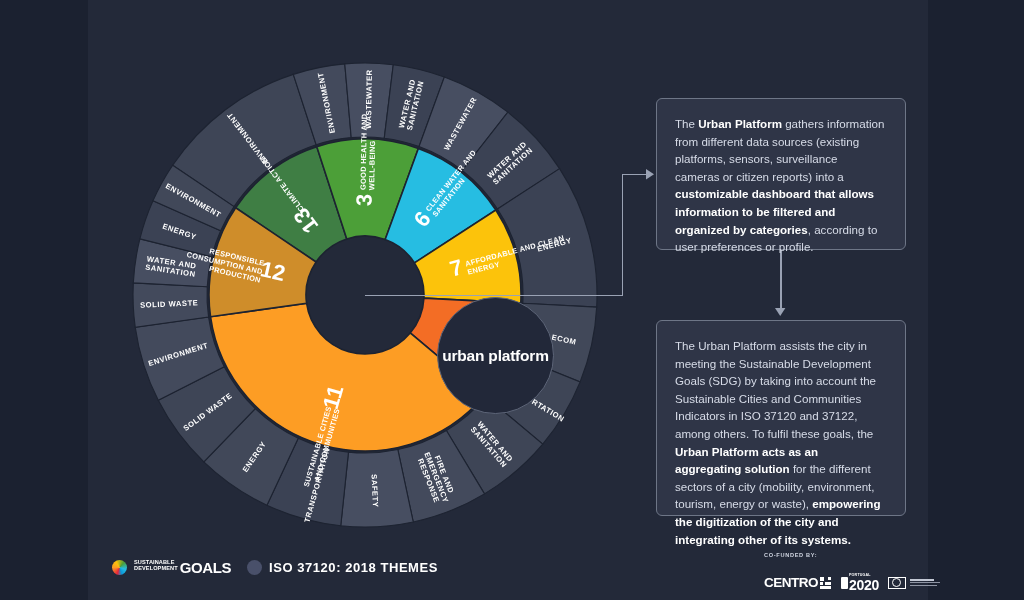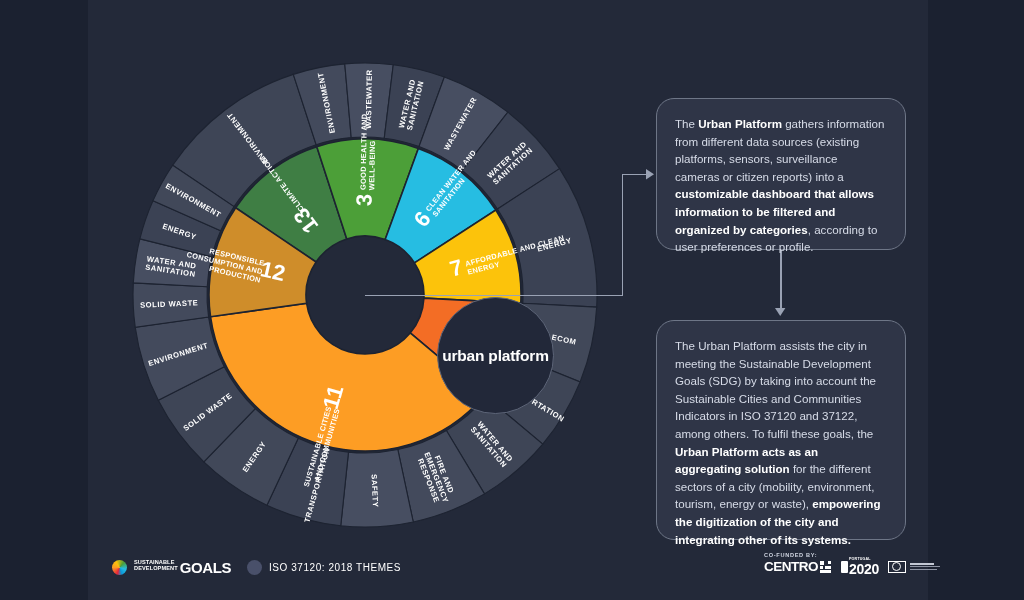--- a/index.html
+++ b/index.html
@@ -40,48 +40,48 @@
     box-sizing:border-box;
   }
   #hub span{
     color:#ffffff;font-size:15.5px;font-weight:bold;letter-spacing:-.2px;
   }
   
   .conn{position:absolute;background:#9aa2b4;}
   
   .tbox{
     position:absolute;box-sizing:border-box;
-    background:#2f3547;border:1.4px solid #6e7687;border-radius:18px;
+    background:#2f3547;border:1.4px solid #6e7687;border-radius:6px;
     color:#d7dce8;font-size:11.6px;line-height:17.6px;
     padding:16px 20px 16px 18px;
   }
   .tbox b{color:#ffffff;font-weight:bold;}
   #box1{left:656px;top:98px;width:250px;height:152px;}
-  #box2{left:656px;top:320px;width:250px;height:220px;}
+  #box2{left:656px;top:320px;width:250px;height:196px;}
   
   #legend{position:absolute;left:112px;top:559px;display:flex;align-items:center;gap:16px;}
   .lg-item{display:flex;align-items:center;gap:7px;}
   #sdg-dot{
     width:15px;height:15px;border-radius:50%;
     background:
       conic-gradient(from 200deg,#e5243b 0deg,#fd9d24 70deg,#fcc30b 130deg,
                      #4c9f38 200deg,#26bde2 265deg,#0a97d9 320deg,#e5243b 360deg);
   }
   #sdg-word{display:flex;align-items:flex-start;gap:2px;}
   #sdg-small{
     color:#fff;font-size:5.6px;font-weight:bold;line-height:6.2px;letter-spacing:.1px;
     text-align:left;
   }
   #sdg-goals{color:#fff;font-size:15px;font-weight:bold;letter-spacing:-.4px;}
   #iso-dot{width:15px;height:15px;border-radius:50%;background:#49506a;}
-  #iso-txt{color:#ffffff;font-size:10px;font-weight:normal;letter-spacing:.55px;}
+  #iso-txt{color:#ffffff;font-size:13px;font-weight:bold;letter-spacing:.55px;}
   
   #cofund{position:absolute;left:764px;top:552px;}
   #cofund-label{color:#cfd4e0;font-size:5.6px;font-weight:bold;letter-spacing:.7px;}
-  #logos{display:flex;align-items:center;gap:9px;margin-top:0;}
+  #logos{display:flex;align-items:center;gap:9px;margin-top:16px;}
   #centro{display:flex;align-items:center;gap:2px;}
   #centro-w{color:#fff;font-size:13.5px;font-weight:bold;letter-spacing:-.5px;}
   #centro-sq{
     width:12px;height:12px;
     background:
       linear-gradient(#fff 0 0) 0 0/4px 4px no-repeat,
       linear-gradient(#fff 0 0) 8px 0/3px 3px no-repeat,
       linear-gradient(#fff 0 0) 0 5px/3px 3px no-repeat,
       linear-gradient(#fff 0 0) 5px 5px/6px 3px no-repeat,
       linear-gradient(#fff 0 0) 0 9px/11px 3px no-repeat;

